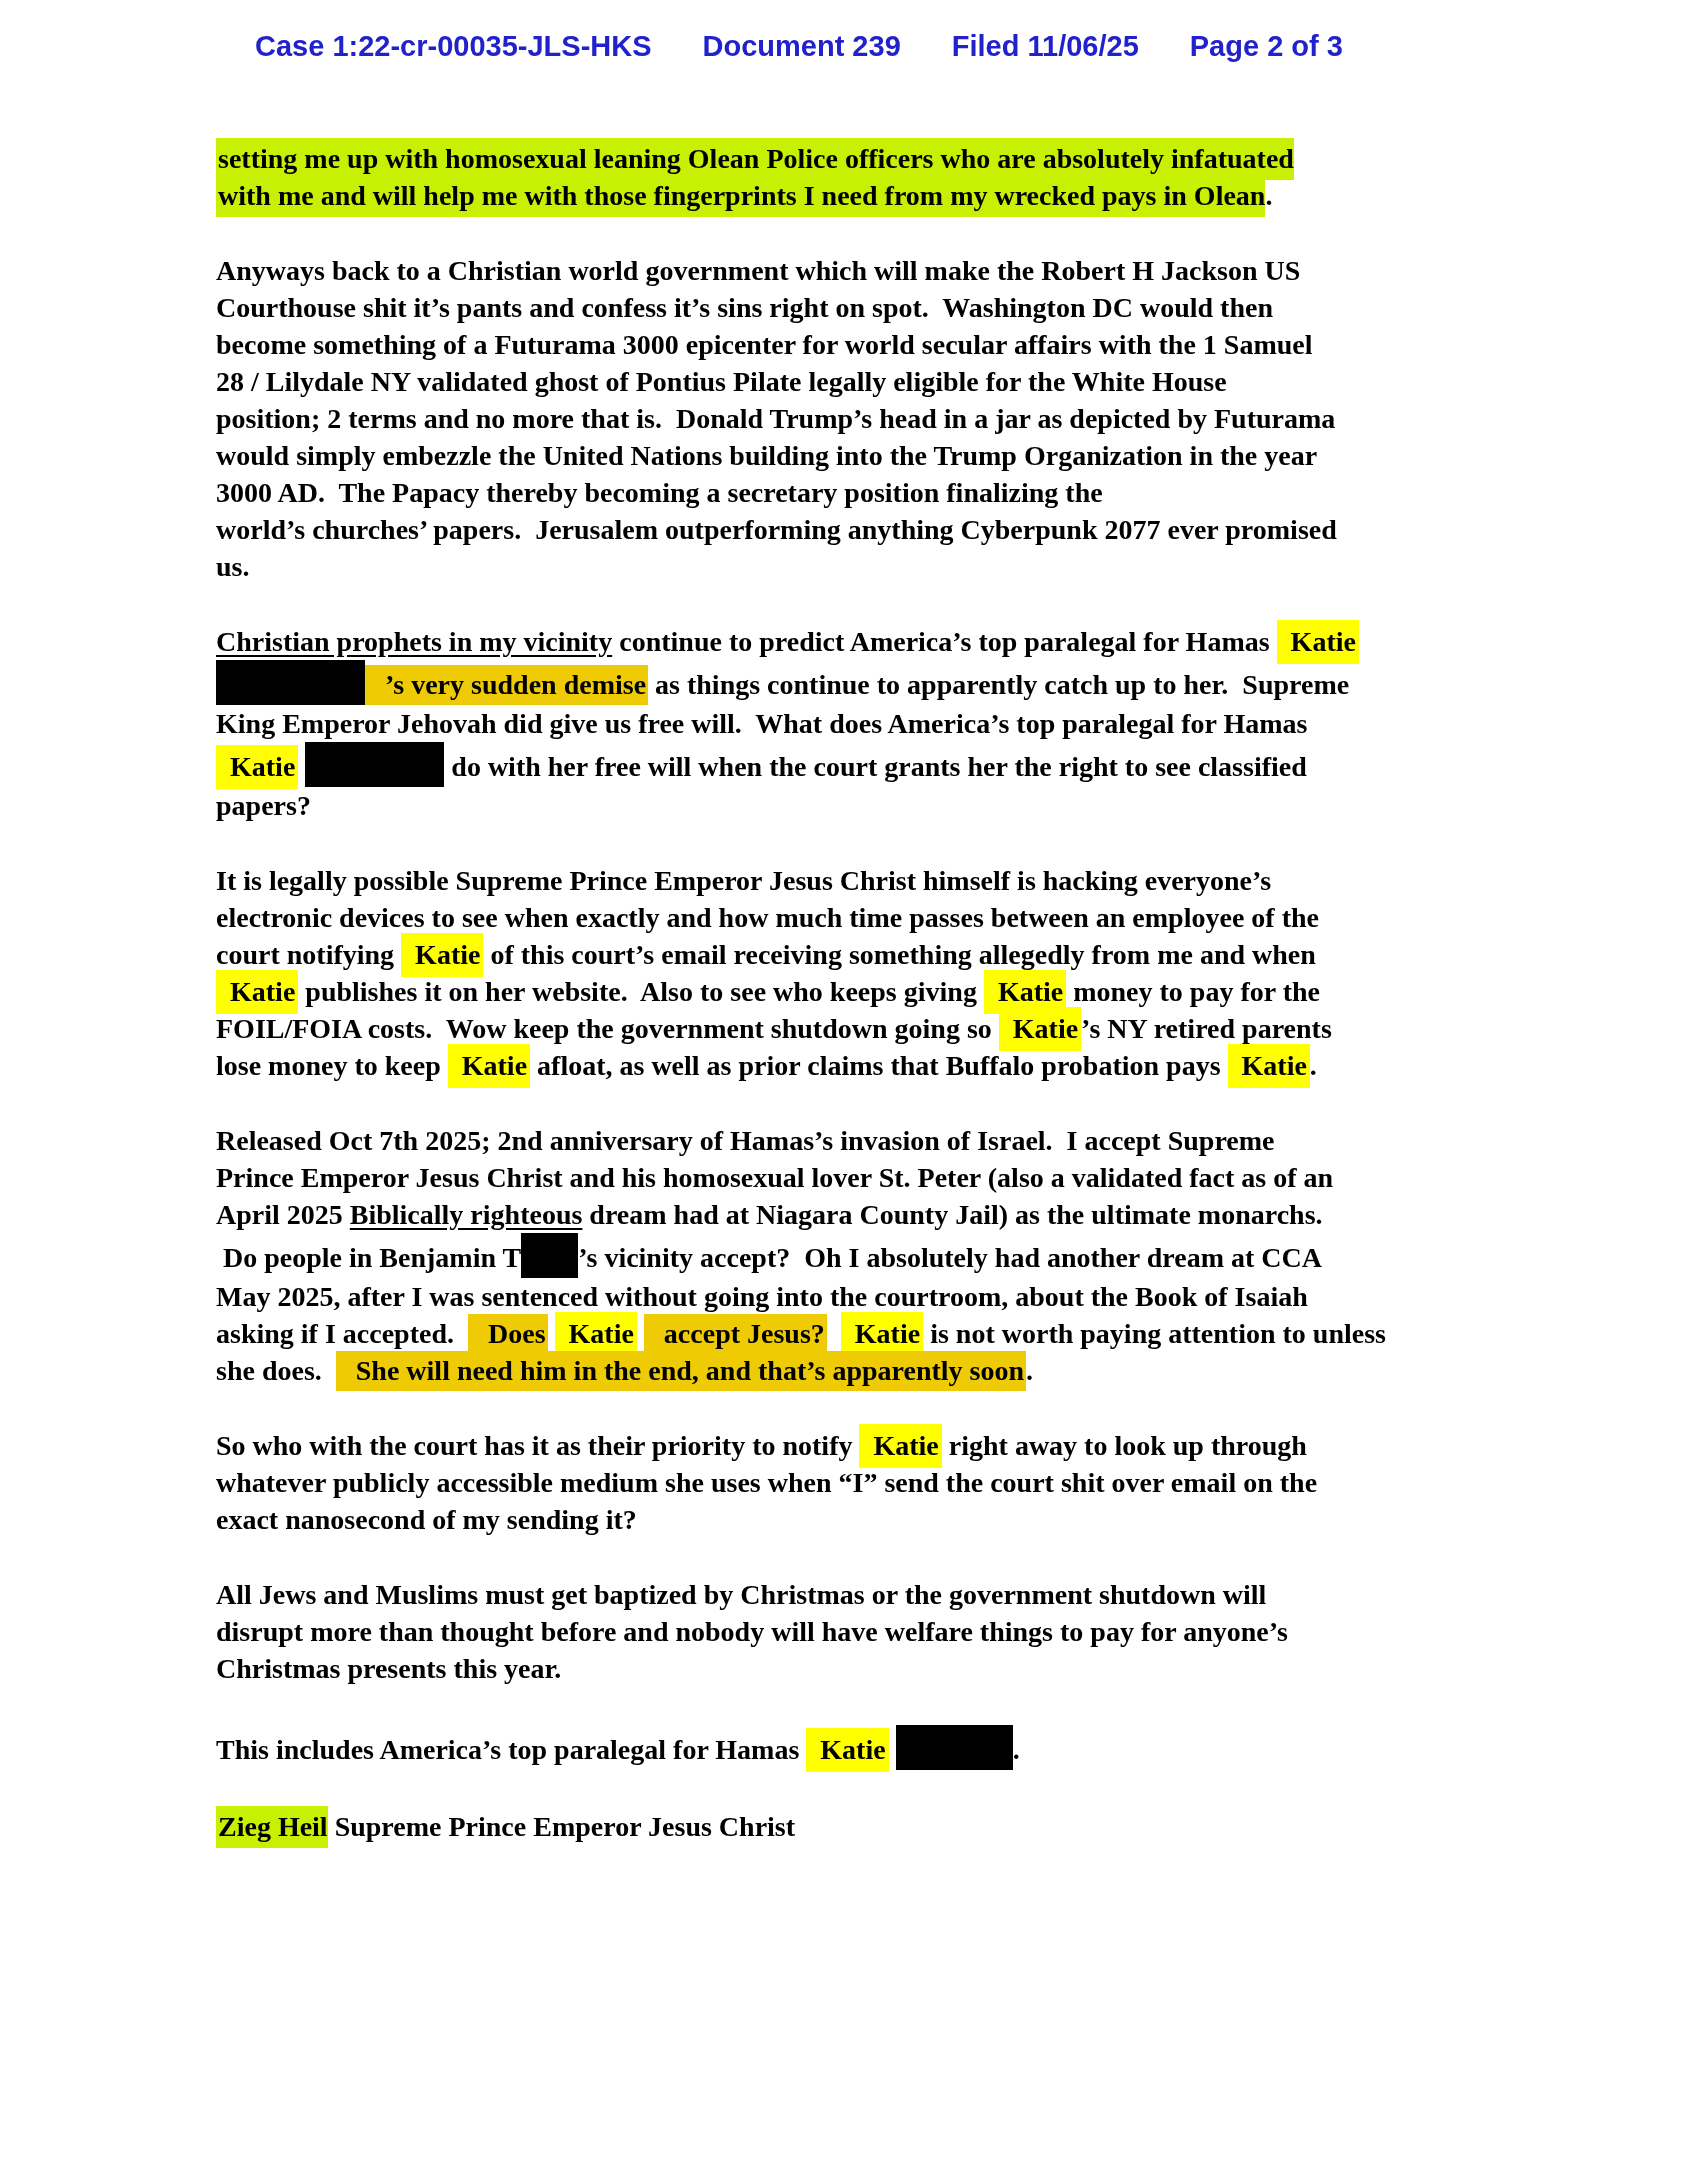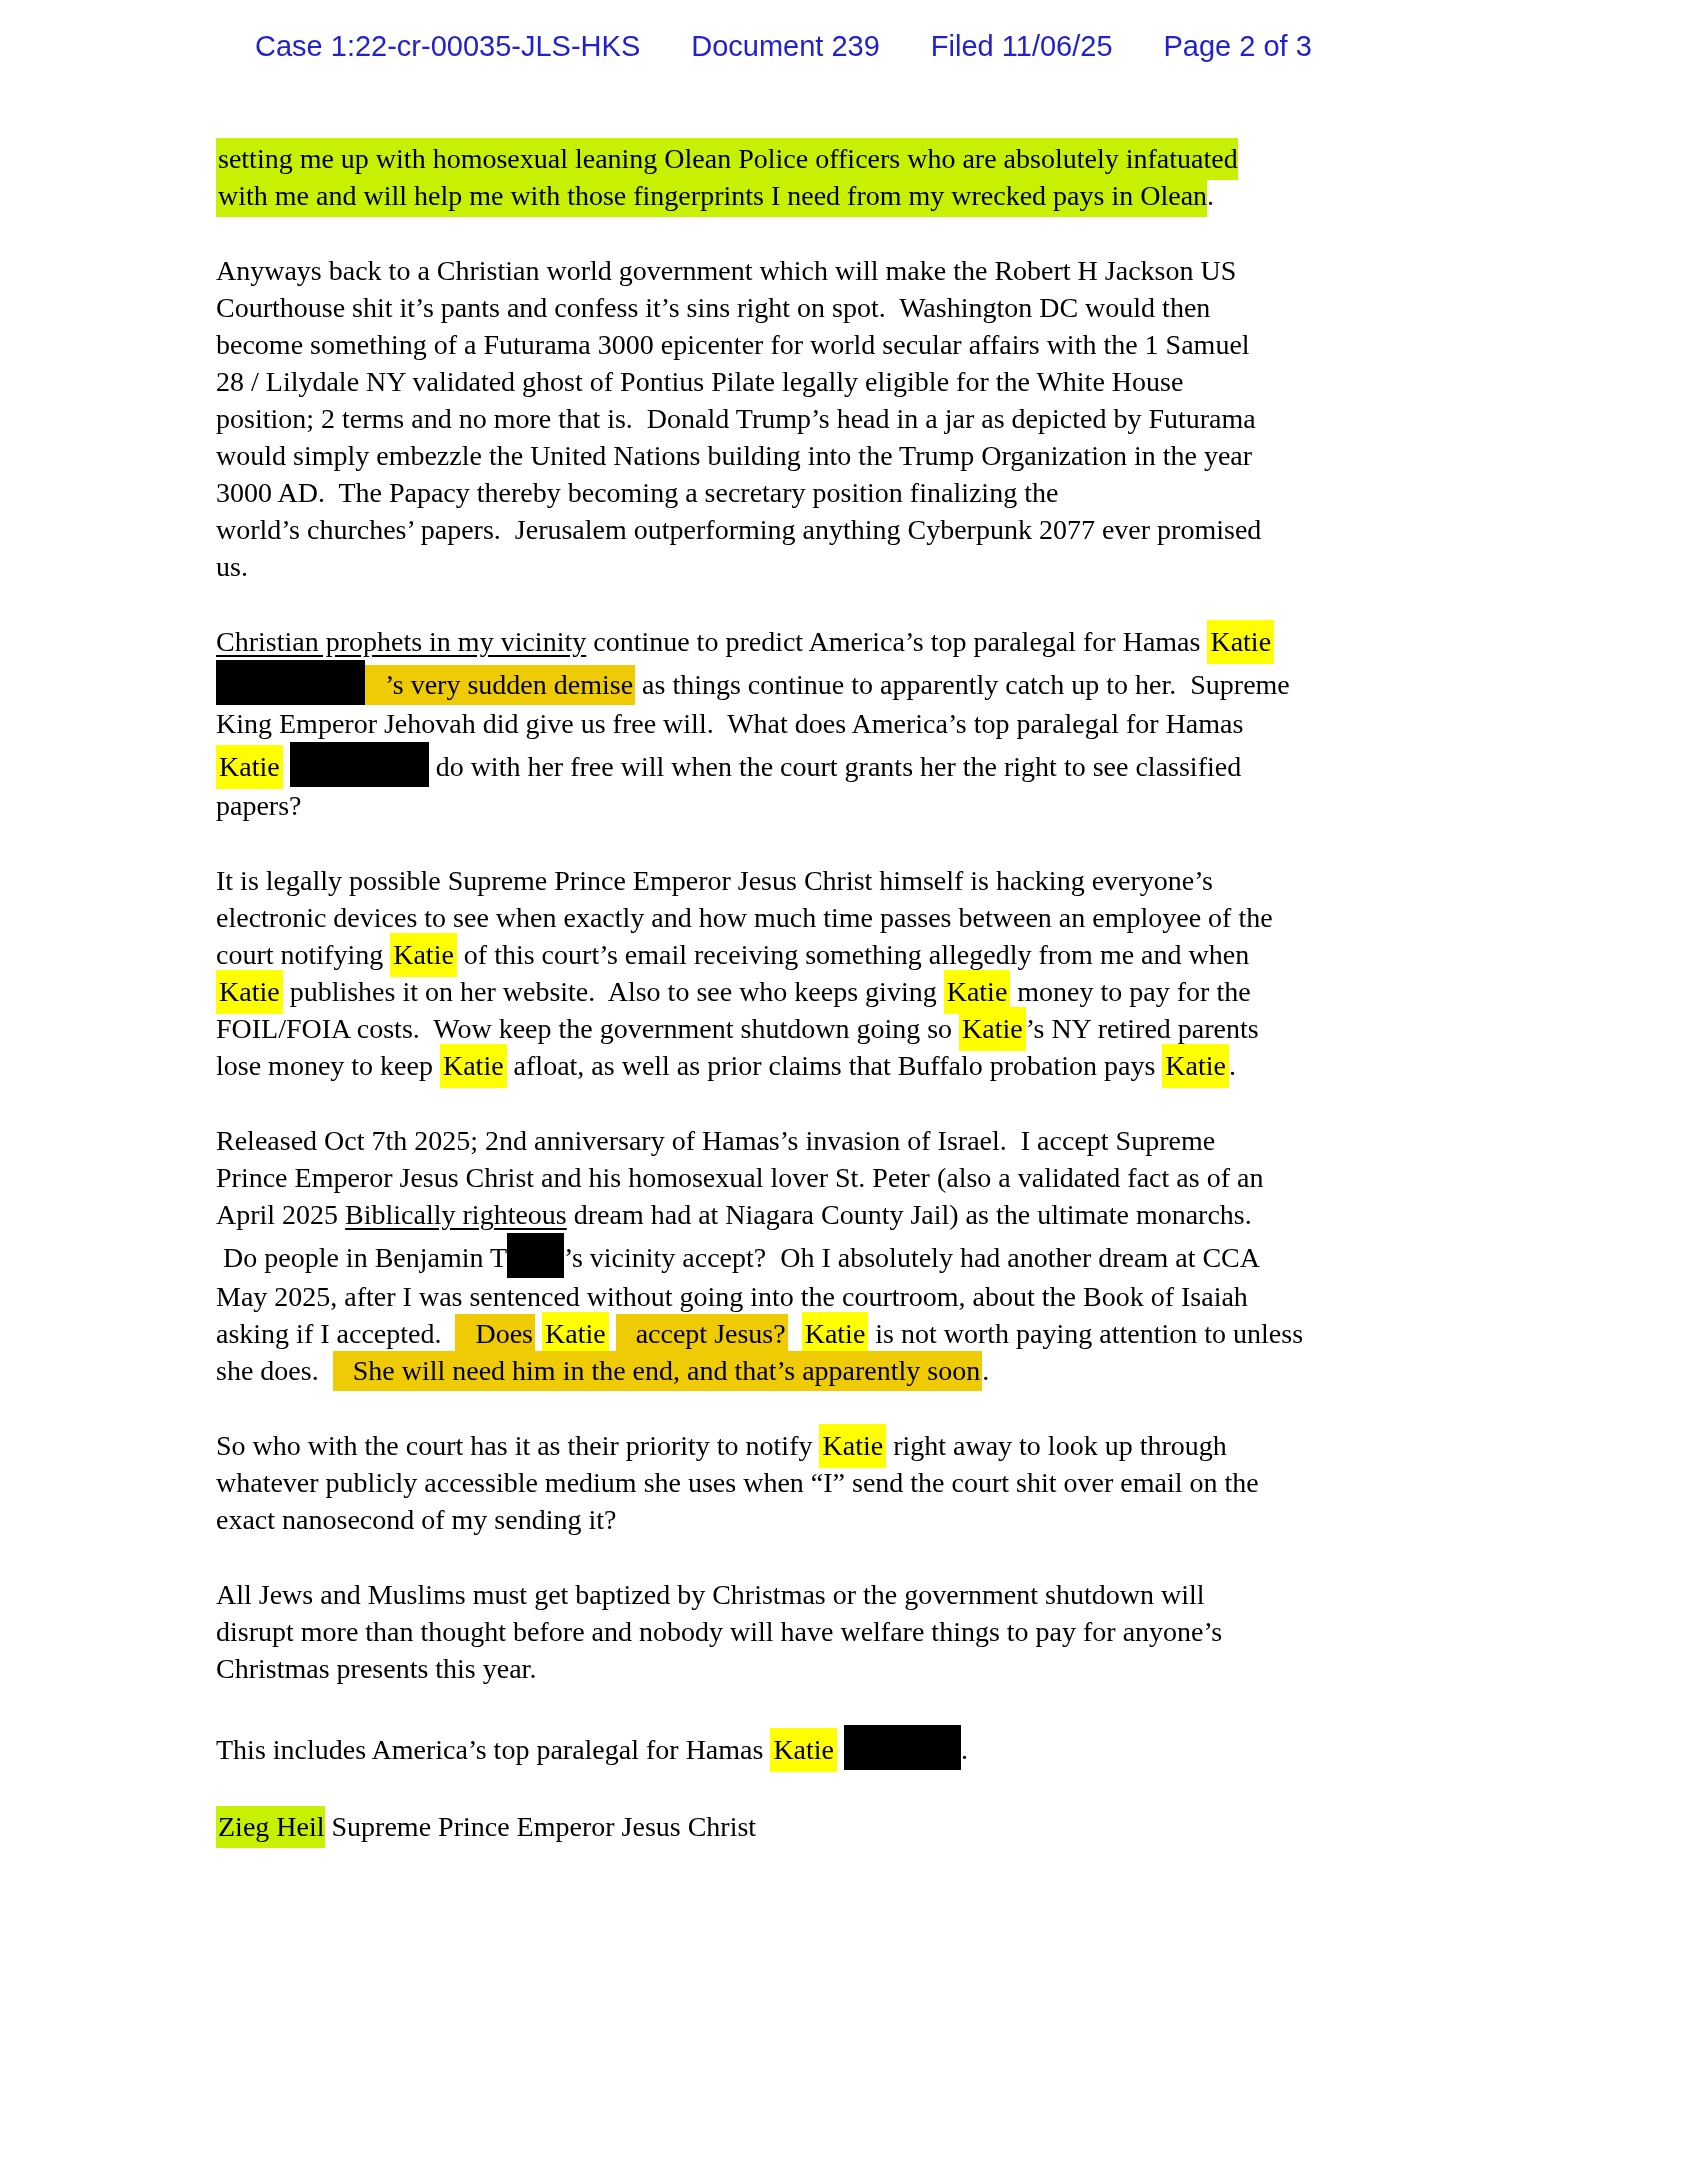--- a/index.html
+++ b/index.html
@@ -3,41 +3,42 @@
 <meta charset="utf-8">
 <style>
   html,body{margin:0;padding:0;background:#ffffff;}
   .page{
     position:relative;
     width:1683px;height:1890px;
     background:#ffffff;
     font-family:"Liberation Serif", serif;
     font-size:28px;color:#000;
     overflow:hidden;
+    font-weight:bold;
   }
   .stamp{
     display:flex;gap:51px;
     padding:30px 0 0 255px;
     font-family:"Liberation Sans", sans-serif;
     font-size:29px;
     color:var(--stamp-color,#2222cc);
     white-space:nowrap;
   }
   .doc-body{
     padding:77px 0 0 216px;
     width:1249px;
   }
   .doc-body p{
     margin:0 0 38px 0;
     line-height:37px;
     white-space:pre-wrap;
   }
   .s-p{}
   .s-g{background:var(--hl-green,#c8f002);padding:5px 0 6px 2px;}
-  .s-y{background:var(--hl-yellow,#ffff00);padding:6px 3px 7px 3px;margin-top:10px;}
+  .s-y{background:var(--hl-yellow,#ffff00);padding:6px 3px 7px 14px;margin-top:10px;}
   .s-o{background:var(--hl-gold,#eecb04);padding:4px 2px 5px 20px;}
   .s-u{text-decoration:underline;text-underline-offset:4px;}
   .s-r{
     display:inline-block;
     background:var(--redact-color,#000000);
     height:45px;
     vertical-align:-11px;
   }
 </style>
 </head>

